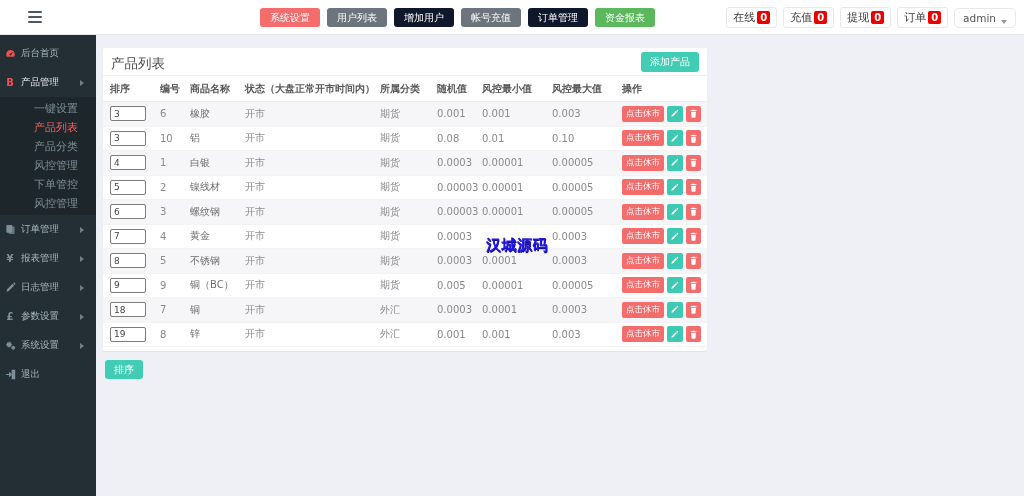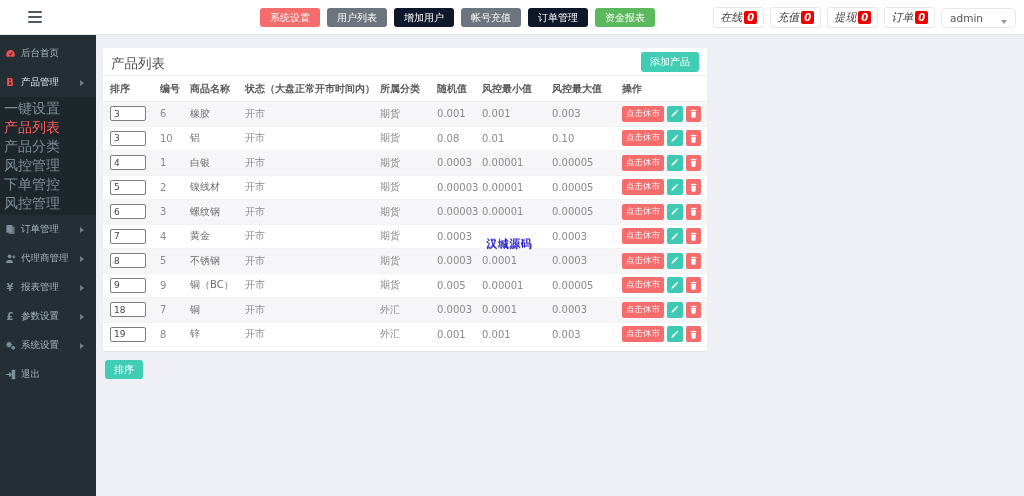--- a/index.html
+++ b/index.html
@@ -14,24 +14,24 @@
   .hamburger i { display:block; height:2px; background:#4f5a60; border-radius:1px; }
   .quick { position:absolute; left:260px; top:0; height:35px; display:flex; align-items:center; gap:7px; }
   .qb { border:none; color:#fff; font-size:10px; height:19px; padding:0 10px;
     border-radius:3px; cursor:pointer; font-family:inherit; white-space:nowrap; }
   .qb-red   { background:#f56c6c; }
   .qb-gray  { background:#6c757d; }
   .qb-blue  { background:#0f172a; }
   .qb-green { background:#5cb85c; }
   .rightbar { position:absolute; right:8px; top:0; height:35px; display:flex; align-items:center; gap:6px; }
   .statbox { display:flex; align-items:center; border:1px solid #e8e8e8; background:#fff;
-    border-radius:3px; padding:2px 6px; font-size:11px; color:#3a3a3a; cursor:pointer;font-style:italic; }
+    border-radius:3px; padding:2px 6px; font-size:11px; color:#3a3a3a; cursor:pointer; }
   .badge { display:inline-block; margin-left:2px; background:#ef0000; color:#fff;
     font-size:10px; font-weight:bold; padding:0 3px; line-height:13px; border-radius:2px; }
-  .adminbox { display:flex; align-items:flex-end; gap:18px; border:1px solid #e8e8e8;
+  .adminbox { display:flex; align-items:flex-end; gap:5px; border:1px solid #e8e8e8;
     border-radius:5px; padding:3px 8px; font-size:10.5px; color:#555; cursor:pointer; }
   .caret-down { width:0; height:0; border-left:3.5px solid transparent;
     border-right:3.5px solid transparent; border-top:4px solid #999; }
 
   
   .sidebar { position:absolute; left:0; top:35px; width:96px; height:461px;
     background:#232e35; z-index:20; }
   .side-item { height:29px; display:flex; align-items:center; padding-left:4px;
     gap:5px; cursor:pointer; }
   .side-item:first-child { margin-top:4px; }
@@ -39,22 +39,22 @@
   .side-item.parent-active .lbl { color:#e4ebee; }
   .side-icon { width:12px; height:12px; display:inline-flex; align-items:center;
     justify-content:center; color:#7d8f99; flex:none; }
   .side-icon svg { width:11px; height:11px; fill:currentColor; }
   .side-icon.red { color:#f05050; }
   .side-icon .txtic { font-size:10px; font-weight:bold; line-height:1; }
   .arrow-right { margin-left:auto; margin-right:12px; width:0; height:0;
     border-top:3px solid transparent; border-bottom:3px solid transparent;
     border-left:4px solid #6e7f88; }
   .submenu { background:#1d262b; padding:2px 0; }
-  .sub-item { height:19px; display:flex; align-items:center; padding-left:4px;
-    font-size:14px; color:#7e8e96; cursor:pointer; white-space:nowrap; }
+  .sub-item { height:19px; display:flex; align-items:center; padding-left:34px;
+    font-size:11px; color:#7e8e96; cursor:pointer; white-space:nowrap; }
   .sub-item.active { color:#ff5d5d; }
 
   
   .main { position:absolute; left:96px; top:35px; width:928px; height:461px; background:#eef0f5; }
   .card { position:absolute; left:7px; top:13px; width:604px; height:303px;
     background:#fff; border-radius:2px; box-shadow:0 1px 1px rgba(0,0,0,.06); }
   .card-head { position:relative; height:28px; border-bottom:1px solid #f0f0f0; }
   .card-title { position:absolute; left:8px; top:7px; font-size:13.5px; color:#4d4d4d; }
   .add-btn { position:absolute; right:8px; top:4px; height:20px; padding:0 9px;
     background:#41ccb4; color:#fff; border:none; border-radius:3px; font-size:10px;
@@ -76,21 +76,21 @@
   .op-sq { width:16px; height:16px; border:none; border-radius:2px; cursor:pointer;
     display:inline-flex; align-items:center; justify-content:center; padding:0; }
   .op-edit { background:#3ec9b2; }
   .op-del { background:#f56c6c; }
   .op-sq svg { width:9px; height:9px; fill:#fff; }
 
   .sort-btn { position:absolute; left:9px; top:325px; height:19px; padding:0 9px;
     background:#41ccb4; color:#fff; border:none; border-radius:3px; font-size:10px;
     cursor:pointer; font-family:inherit; }
 
-  .watermark { position:absolute; left:390px; top:201px; font-size:11px; font-weight:normal;
+  .watermark { position:absolute; left:390px; top:201px; font-size:15px; font-weight:bold;
     color:#2016e8; letter-spacing:0.5px; text-shadow:0.5px 0.5px 0 #150b8c; z-index:15;
     pointer-events:none; white-space:nowrap; }
 </style>
 </head>
 <body>
 
 <div class="topbar">
   <div class="hamburger">
       <i></i>
       <i></i>
@@ -159,34 +159,32 @@
         <svg viewBox="0 0 12 12">
           <rect x="1.5" y="1" width="6.5" height="8.5" rx="0.8"></rect>
           <rect x="4" y="2.8" width="6.5" height="8.2" rx="0.8" opacity="0.7"></rect>
         </svg>
       </span>
       <span class="lbl">订单管理</span>
       <span class="arrow-right"></span>
     </div>
     <div class="side-item">
       <span class="side-icon">
+        <span class="txtic">¥</span>
+      </span>
+      <span class="lbl">报表管理</span>
+      <span class="arrow-right"></span>
+    </div>
+    <div class="side-item">
+      <span class="side-icon">
         <svg viewBox="0 0 12 12">
-          <circle cx="5" cy="3.6" r="2.1"></circle>
-          <path d="M1 10.8c.4-2.4 2-3.5 4-3.5s3.6 1.1 4 3.5z"></path>
-          <path d="M9 2.5h1.2v1.2h1.2v1.2h-1.2v1.2H9V4.9H7.8V3.7H9z"></path>
+          <path d="M1.5 10.5l.8-2.6 5.9-5.9 1.8 1.8-5.9 5.9-2.6.8zM8.8 1.4l1.8 1.8.6-.6c.3-.3.3-.8 0-1.1l-.7-.7c-.3-.3-.8-.3-1.1 0l-.6.6z"></path>
         </svg>
       </span>
-      <span class="lbl">代理商管理</span>
-      <span class="arrow-right"></span>
-    </div>
-    <div class="side-item">
-      <span class="side-icon">
-        <span class="txtic">¥</span>
-      </span>
-      <span class="lbl">报表管理</span>
+      <span class="lbl">日志管理</span>
       <span class="arrow-right"></span>
     </div>
     <div class="side-item">
       <span class="side-icon">
         <span class="txtic">£</span>
       </span>
       <span class="lbl">参数设置</span>
       <span class="arrow-right"></span>
     </div>
     <div class="side-item">

